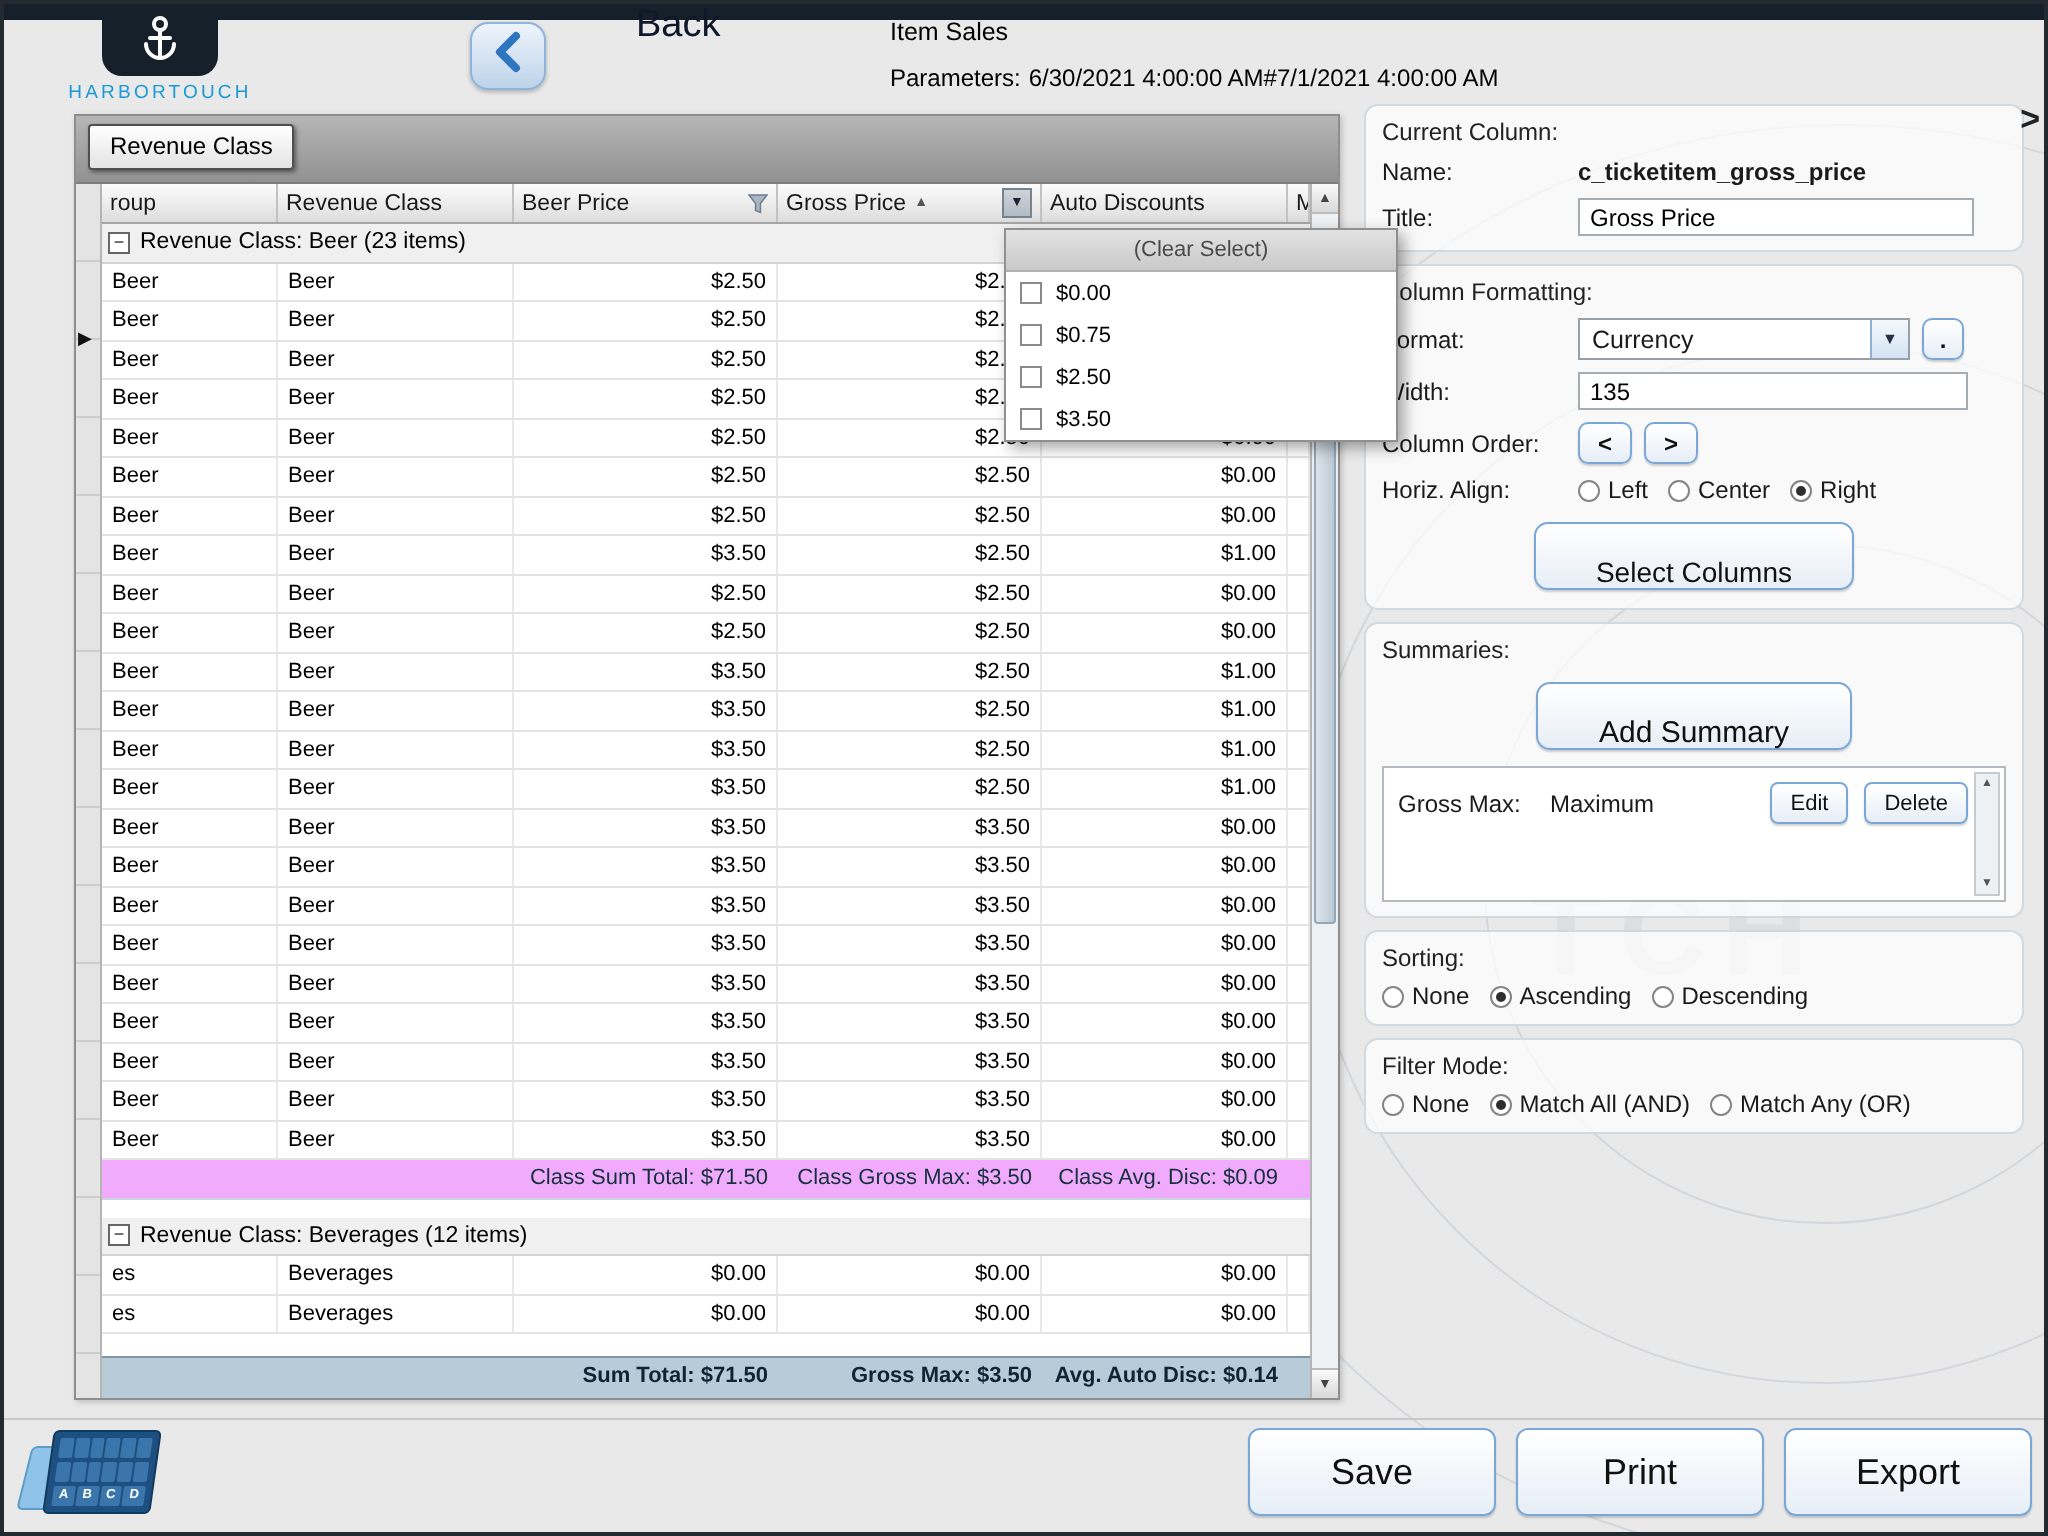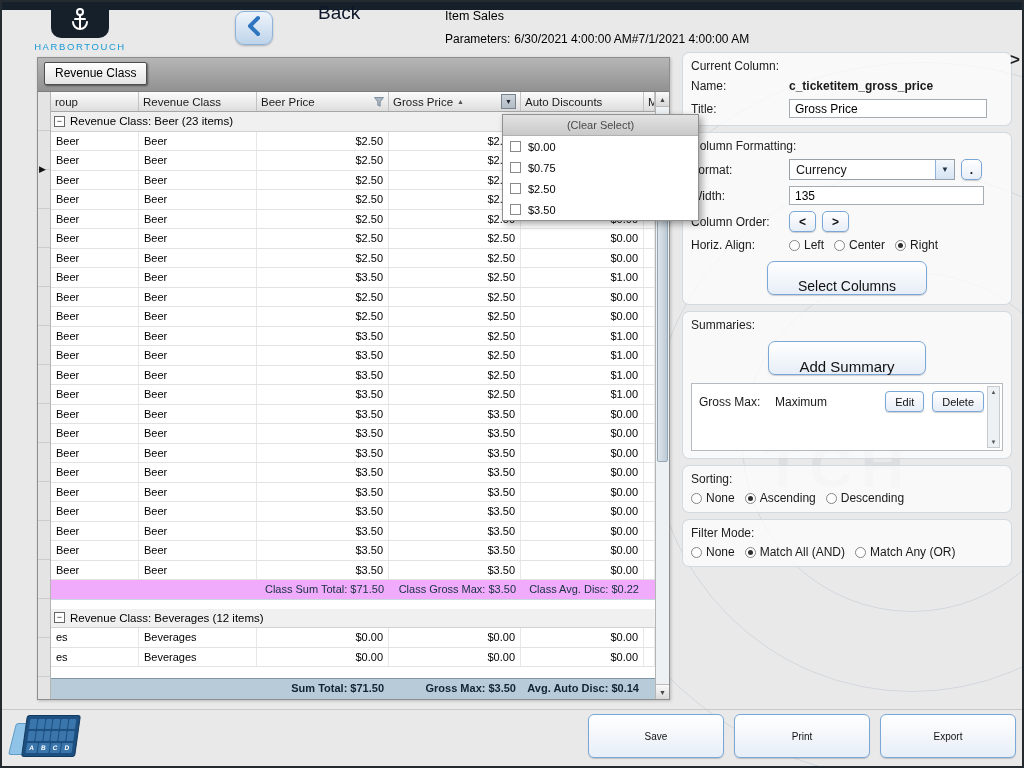--- a/index.html
+++ b/index.html
@@ -86,21 +86,21 @@
   .sum-box{height:68px;background:#fff;border:1px solid #b4bac0;margin-top:8px;padding:7px 18px 6px 7px;position:relative}
   .sum-row{display:flex;align-items:center;gap:8px;font-size:12px}
   .sum-name{width:68px;flex-shrink:0}
   .sum-type{flex:1}
   .mini-btn{height:21px;padding:0 9px;font-size:11px;border-radius:4px}
   .mini-scroll{position:absolute;right:2px;top:2px;bottom:2px;width:13px;background:#eef1f3;border:1px solid #c6cbd0;display:flex;flex-direction:column;justify-content:space-between;align-items:center;font-size:6px;color:#555;padding:2px 0}
 
   
   .bottom-divider{position:absolute;left:0;right:0;top:707px;height:1px;background:#c9c9c9;z-index:1}
   .actions{position:absolute;top:712px;right:6px;display:flex;gap:10px;z-index:3}
-  .actions .btnb{width:136px;height:44px;font-size:10px;border-radius:6px}
+  .actions .btnb{width:124px;height:44px;font-size:18px;border-radius:6px}
   .kbd{position:absolute;left:10px;top:713px;width:70px;height:50px;z-index:3;cursor:pointer}
   .kbd-back{position:absolute;left:0;top:8px;width:46px;height:32px;background:#8fc3e8;border:1px solid #5d9cc8;border-radius:3px;transform:skewX(-14deg)}
   .kbd-front{position:absolute;left:12px;top:0;width:54px;height:42px;background:#1d4f80;border:1px solid #12395e;border-radius:3px;transform:skewX(-8deg);padding:3px;display:flex;flex-direction:column;gap:2px}
   .krow{display:flex;gap:1px;flex:1}
   .key{flex:1;background:#3a76ab;border-radius:1px;font-size:6.5px;color:#fff;text-align:center;line-height:10px;font-weight:bold}
 </style>
 </head>
 <body>
 
 <div class="page">
@@ -359,21 +359,21 @@
               <div class="cell w1">Beer</div>
               <div class="cell w2 num">$3.50</div>
               <div class="cell w3 num">$3.50</div>
               <div class="cell w4 num">$0.00</div>
               <div class="cell w5"></div>
             </div>
             <div class="cfooter">
               <div class="fspacer"></div>
               <div class="fcell w2">Class Sum Total: $71.50</div>
               <div class="fcell w3">Class Gross Max: $3.50</div>
-              <div class="fcell w4">Class Avg. Disc: $0.22</div>
+              <div class="fcell w4">Class Avg. Disc: $0.09</div>
               <div class="w5"></div>
             </div>
             <div class="ggap"></div>
             <div class="grow-hdr">
               <span class="collapse">−</span>
               <span>Revenue Class: Beverages (12 items)</span>
             </div>
             <div class="drow">
               <div class="cell w0">es</div>
               <div class="cell w1">Beverages</div>

